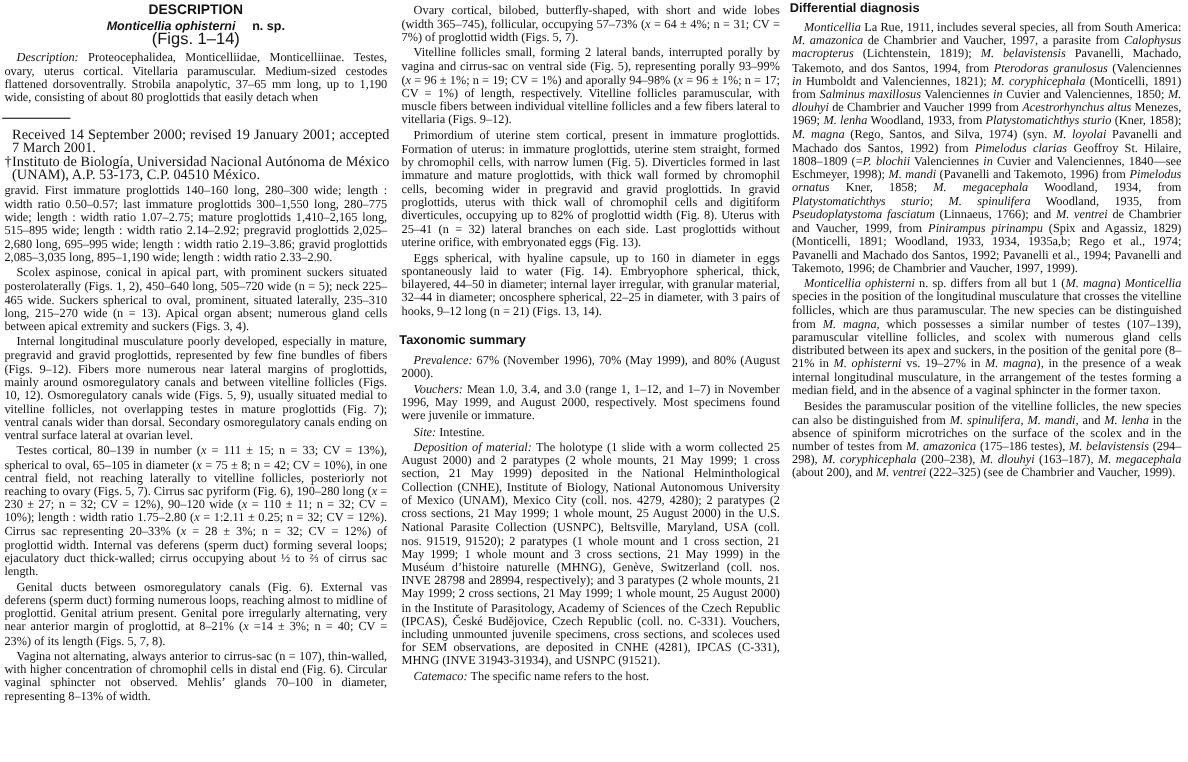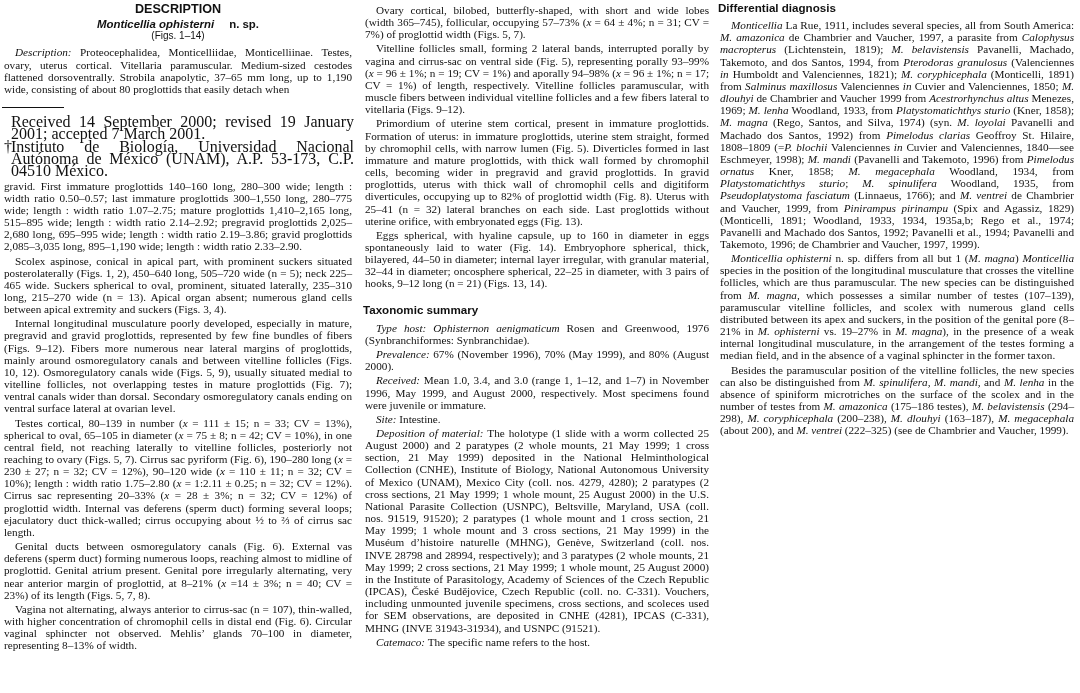--- a/index.html
+++ b/index.html
@@ -4,25 +4,25 @@
 <style>
   html, body { margin: 0; padding: 0; background: #fff; }
   body { width: 1080px; height: 693px; overflow: hidden; position: relative; color: #111; }
   .col { position: absolute; top: 2px; font-family: "Liberation Serif", serif; font-size: 11.2px; line-height: 12.15px; text-align: justify; }
   #col1 { left: 2px; width: 352px; }
   #col2 { left: 363px; width: 348px; }
   #col3 { left: 718px; width: 358px; }
   .sec-title { font-family: "Liberation Sans", sans-serif; font-weight: bold; font-size: 12.6px; text-align: center; margin: 1px 0 3px 0; }
   .species-title { font-family: "Liberation Sans", sans-serif; font-weight: bold; font-style: italic; font-size: 11.4px; text-align: center; margin: 0; }
   .species-title .nsp { font-style: normal; padding-left: 12px; }
-  .figs { font-family: "Liberation Sans", sans-serif; font-size: 10px; text-align: center; margin: 0 0 4px 0; }
+  .figs { font-family: "Liberation Sans", sans-serif; font-size: 15px; text-align: center; margin: 0 0 4px 0; }
   p.para { margin: 2px; text-indent: 11px; hyphens: none; }
   p.noindent { text-indent: 0; }
   .fn-rule { width: 62px; border-top: 1px solid #111; margin: 12px 0 8px 0; }
-  .footnotes { font-size: 16px; line-height: 12.1px; }
+  .footnotes { font-size: 13px; line-height: 12.1px; }
   .fn { margin: 0 0 1px 0; padding-left: 9px; text-indent: -7px; text-align: justify; }
   .fn.plain { padding-left: 9px; text-indent: 0; }
   .fn-sym { display: inline-block; width: 7px; text-indent: 0; }
   .after-fn { margin-top: 3px; }
   .subhead { font-family: "Liberation Sans", sans-serif; font-weight: bold; font-size: 11.6px; margin: 14px 0 6px 0; text-align: left; }
   #col3 .subhead { margin-top: 0; margin-bottom: 5px; }
   i { font-style: italic; }
 </style>
 </head>
 <body>
@@ -49,23 +49,22 @@
   <p class="para"><span>Vagina not alternating, always anterior to cirrus-sac (n = 107), thin-walled, with higher concentration of chromophil cells in distal end (Fig. 6). Circular vaginal sphincter not observed. Mehlis’ glands 70–100 in diameter, representing 8–13% of width.</span></p>
 </div>
 
 <div class="col" id="col2">
   <p class="para"><span>Ovary cortical, bilobed, butterfly-shaped, with short and wide lobes (width 365–745), follicular, occupying 57–73% (</span><i>x</i><span> = 64 ± 4%; n = 31; CV = 7%) of proglottid width (Figs. 5, 7).</span></p>
   <p class="para"><span>Vitelline follicles small, forming 2 lateral bands, interrupted porally by vagina and cirrus-sac on ventral side (Fig. 5), representing porally 93–99% (</span><i>x</i><span> = 96 ± 1%; n = 19; CV = 1%) and aporally 94–98% (</span><i>x</i><span> = 96 ± 1%; n = 17; CV = 1%) of length, respectively. Vitelline follicles paramuscular, with muscle fibers between individual vitelline follicles and a few fibers lateral to vitellaria (Figs. 9–12).</span></p>
   <p class="para"><span>Primordium of uterine stem cortical, present in immature proglottids. Formation of uterus: in immature proglottids, uterine stem straight, formed by chromophil cells, with narrow lumen (Fig. 5). Diverticles formed in last immature and mature proglottids, with thick wall formed by chromophil cells, becoming wider in pregravid and gravid proglottids. In gravid proglottids, uterus with thick wall of chromophil cells and digitiform diverticules, occupying up to 82% of proglottid width (Fig. 8). Uterus with 25–41 (n = 32) lateral branches on each side. Last proglottids without uterine orifice, with embryonated eggs (Fig. 13).</span></p>
   <p class="para"><span>Eggs spherical, with hyaline capsule, up to 160 in diameter in eggs spontaneously laid to water (Fig. 14). Embryophore spherical, thick, bilayered, 44–50 in diameter; internal layer irregular, with granular material, 32–44 in diameter; oncosphere spherical, 22–25 in diameter, with 3 pairs of hooks, 9–12 long (n = 21) (Figs. 13, 14).</span></p>
 
   <div class="subhead">Taxonomic summary</div>
-  <p class="para"><i>Type host: Ophisternon aenigmaticum</i><span> Rosen and Greenwood, 1976 (Synbranchiformes: Synbranchidae).</span></p>
   <p class="para"><i>Prevalence:</i><span> 67% (November 1996), 70% (May 1999), and 80% (August 2000).</span></p>
-  <p class="para"><i>Received:</i><span> Mean 1.0, 3.4, and 3.0 (range 1, 1–12, and 1–7) in November 1996, May 1999, and August 2000, respectively. Most specimens found were juvenile or immature.</span></p>
+  <p class="para"><i>Vouchers:</i><span> Mean 1.0, 3.4, and 3.0 (range 1, 1–12, and 1–7) in November 1996, May 1999, and August 2000, respectively. Most specimens found were juvenile or immature.</span></p>
   <p class="para"><i>Site:</i><span> Intestine.</span></p>
   <p class="para"><i>Deposition of material:</i><span> The holotype (1 slide with a worm collected 25 August 2000) and 2 paratypes (2 whole mounts, 21 May 1999; 1 cross section, 21 May 1999) deposited in the National Helminthological Collection (CNHE), Institute of Biology, National Autonomous University of Mexico (UNAM), Mexico City (coll. nos. 4279, 4280); 2 paratypes (2 cross sections, 21 May 1999; 1 whole mount, 25 August 2000) in the U.S. National Parasite Collection (USNPC), Beltsville, Maryland, USA (coll. nos. 91519, 91520); 2 paratypes (1 whole mount and 1 cross section, 21 May 1999; 1 whole mount and 3 cross sections, 21 May 1999) in the Muséum d’histoire naturelle (MHNG), Genève, Switzerland (coll. nos. INVE 28798 and 28994, respectively); and 3 paratypes (2 whole mounts, 21 May 1999; 2 cross sections, 21 May 1999; 1 whole mount, 25 August 2000) in the Institute of Parasitology, Academy of Sciences of the Czech Republic (IPCAS), České Budějovice, Czech Republic (coll. no. C-331). Vouchers, including unmounted juvenile specimens, cross sections, and scoleces used for SEM observations, are deposited in CNHE (4281), IPCAS (C-331), MHNG (INVE 31943-31934), and USNPC (91521).</span></p>
   <p class="para"><i>Catemaco:</i><span> The specific name refers to the host.</span></p>
 </div>
 
 <div class="col" id="col3">
   <div class="subhead">Differential diagnosis</div>
   <p class="para"><i>Monticellia</i><span> La Rue, 1911, includes several species, all from South America: </span><i>M. amazonica</i><span> de Chambrier and Vaucher, 1997, a parasite from </span><i>Calophysus macropterus</i><span> (Lichtenstein, 1819); </span><i>M. belavistensis</i><span> Pavanelli, Machado, Takemoto, and dos Santos, 1994, from </span><i>Pterodoras granulosus</i><span> (Valenciennes </span><i>in</i><span> Humboldt and Valenciennes, 1821); </span><i>M. coryphicephala</i><span> (Monticelli, 1891) from </span><i>Salminus maxillosus</i><span> Valenciennes </span><i>in</i><span> Cuvier and Valenciennes, 1850; </span><i>M. dlouhyi</i><span> de Chambrier and Vaucher 1999 from </span><i>Acestrorhynchus altus</i><span> Menezes, 1969; </span><i>M. lenha</i><span> Woodland, 1933, from </span><i>Platystomatichthys sturio</i><span> (Kner, 1858); </span><i>M. magna</i><span> (Rego, Santos, and Silva, 1974) (syn. </span><i>M. loyolai</i><span> Pavanelli and Machado dos Santos, 1992) from </span><i>Pimelodus clarias</i><span> Geoffroy St. Hilaire, 1808–1809 (=</span><i>P. blochii</i><span> Valenciennes </span><i>in</i><span> Cuvier and Valenciennes, 1840—see Eschmeyer, 1998); </span><i>M. mandi</i><span> (Pavanelli and Takemoto, 1996) from </span><i>Pimelodus ornatus</i><span> Kner, 1858; </span><i>M. megacephala</i><span> Woodland, 1934, from </span><i>Platystomatichthys sturio</i><span>; </span><i>M. spinulifera</i><span> Woodland, 1935, from </span><i>Pseudoplatystoma fasciatum</i><span> (Linnaeus, 1766); and </span><i>M. ventrei</i><span> de Chambrier and Vaucher, 1999, from </span><i>Pinirampus pirinampu</i><span> (Spix and Agassiz, 1829) (Monticelli, 1891; Woodland, 1933, 1934, 1935a,b; Rego et al., 1974; Pavanelli and Machado dos Santos, 1992; Pavanelli et al., 1994; Pavanelli and Takemoto, 1996; de Chambrier and Vaucher, 1997, 1999).</span></p>
   <p class="para"><i>Monticellia ophisterni</i><span> n. sp. differs from all but 1 (</span><i>M. magna</i><span>) </span><i>Monticellia</i><span> species in the position of the longitudinal musculature that crosses the vitelline follicles, which are thus paramuscular. The new species can be distinguished from </span><i>M. magna,</i><span> which possesses a similar number of testes (107–139), paramuscular vitelline follicles, and scolex with numerous gland cells distributed between its apex and suckers, in the position of the genital pore (8–21% in </span><i>M. ophisterni</i><span> vs. 19–27% in </span><i>M. magna</i><span>), in the presence of a weak internal longitudinal musculature, in the arrangement of the testes forming a median field, and in the absence of a vaginal sphincter in the former taxon.</span></p>
   <p class="para"><span>Besides the paramuscular position of the vitelline follicles, the new species can also be distinguished from </span><i>M. spinulifera, M. mandi,</i><span> and </span><i>M. lenha</i><span> in the absence of spiniform microtriches on the surface of the scolex and in the number of testes from </span><i>M. amazonica</i><span> (175–186 testes), </span><i>M. belavistensis</i><span> (294–298), </span><i>M. coryphicephala</i><span> (200–238), </span><i>M. dlouhyi</i><span> (163–187), </span><i>M. megacephala</i><span> (about 200), and </span><i>M. ventrei</i><span> (222–325) (see de Chambrier and Vaucher, 1999).</span></p>

